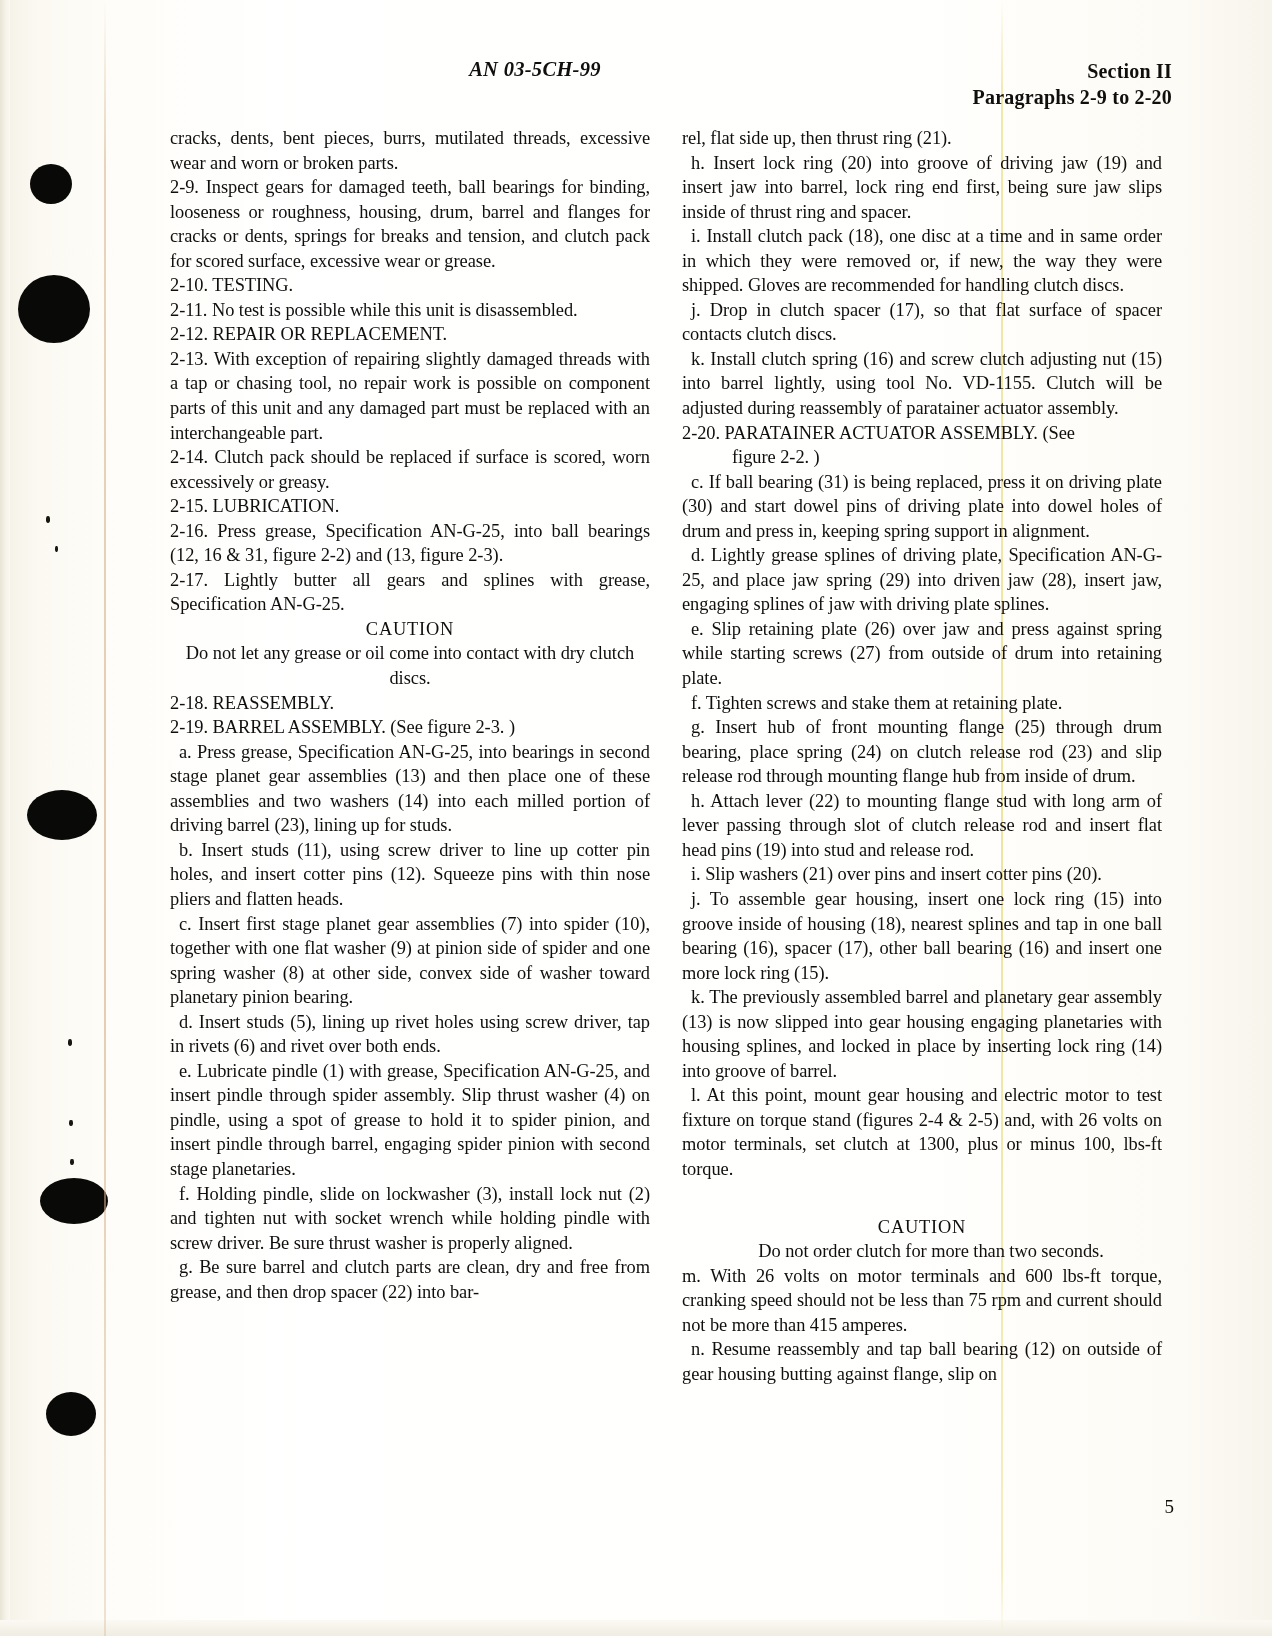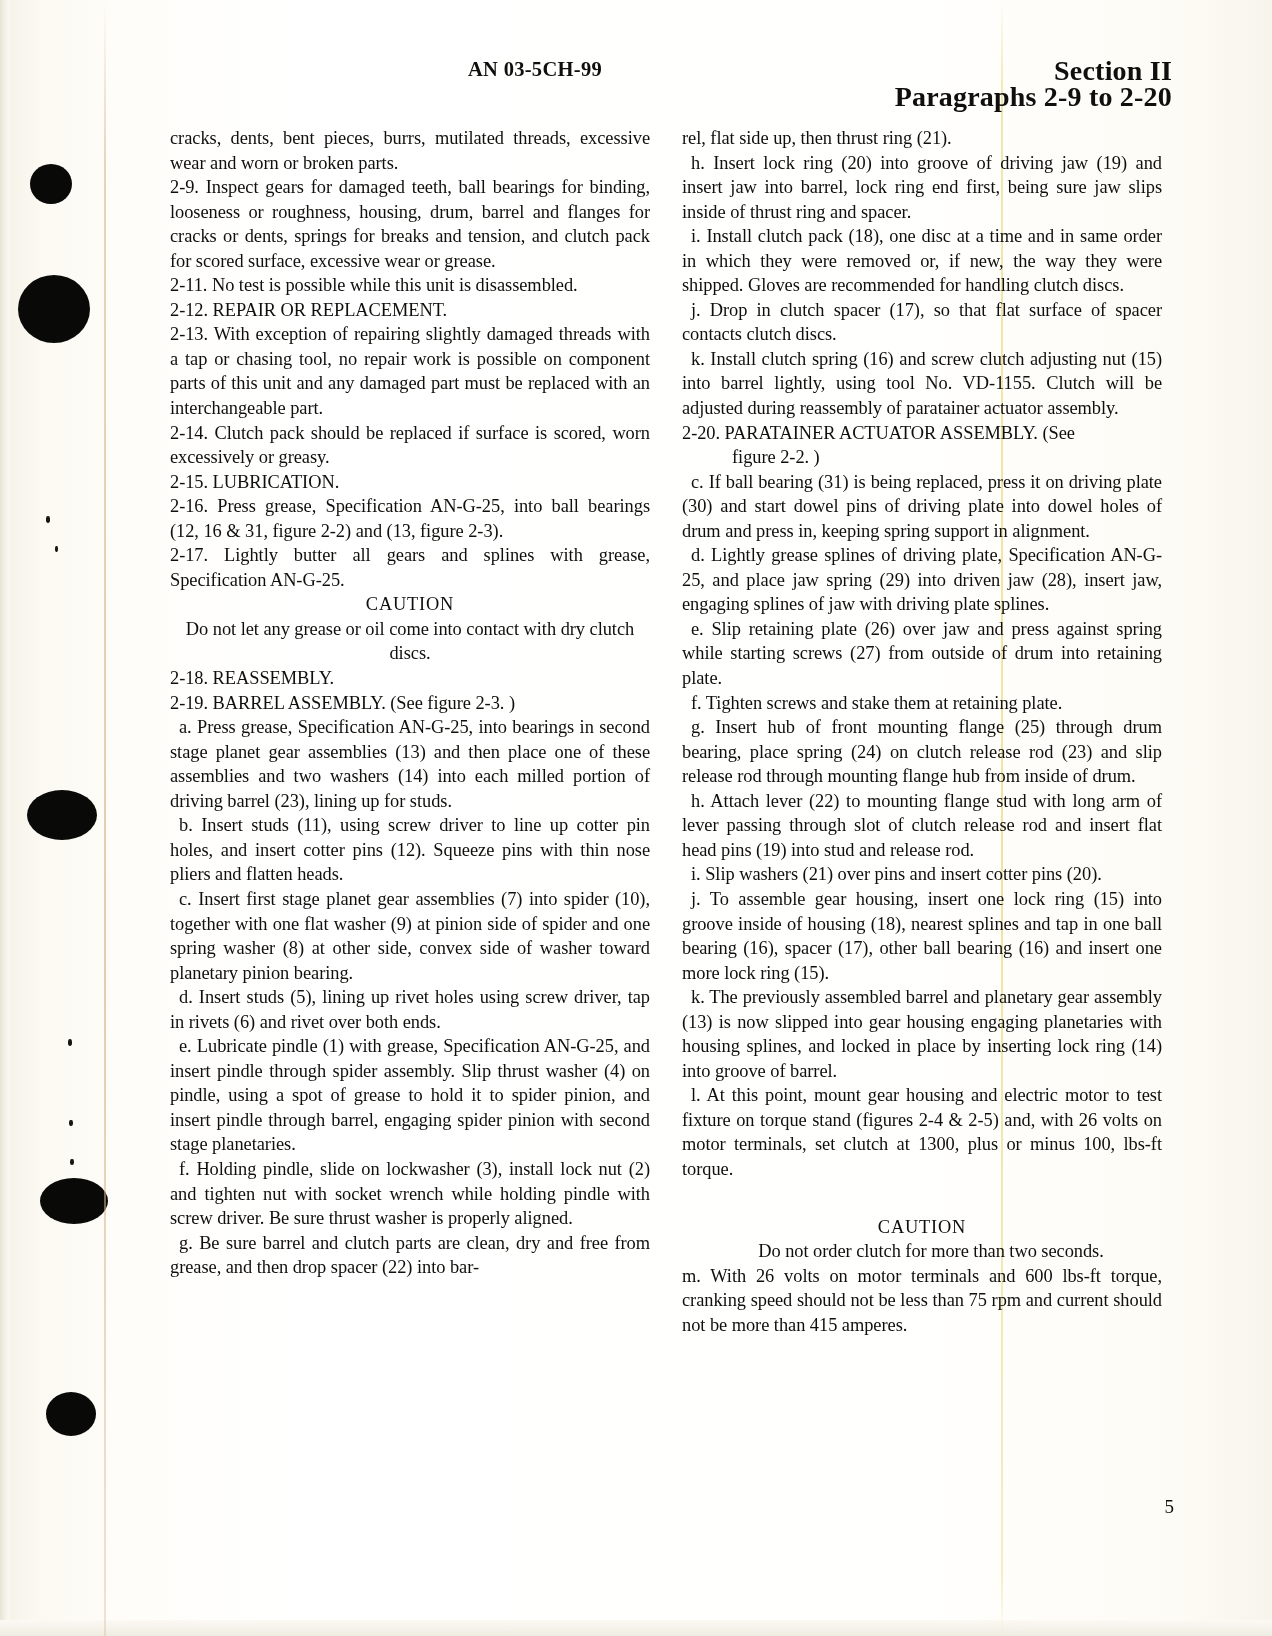--- a/index.html
+++ b/index.html
@@ -88,27 +88,28 @@
     height: 60px;
   }
   .doc-number {
     position: absolute;
     left: 0; top: 0;
     width: 730px;
     text-align: center;
     font-weight: bold;
     font-size: 20.5px;
     letter-spacing: .3px;
+    font-style: italic;
   }
   .header-right {
     position: absolute;
     right: 0; top: 0;
     text-align: right;
     font-weight: bold;
-    font-size: 28px;
+    font-size: 20px;
     line-height: 26px;
     letter-spacing: .2px;
   }
 
   
   .columns {
     position: absolute;
     left: 170px;
     top: 126px;
     width: 1004px;
@@ -190,20 +191,21 @@
       <div>Section II</div>
       <div>Paragraphs 2-9 to 2-20</div>
     </div>
   </div>
 
   <div class="columns">
 
     <div class="col">
       <p class="blk-first">cracks, dents, bent pieces, burrs, mutilated threads, excessive wear and worn or broken parts.</p>
       <p class="blk">2-9.  Inspect gears for damaged teeth, ball bearings for binding, looseness or roughness, housing, drum, barrel and flanges for cracks or dents, springs for breaks and tension, and clutch pack for scored surface, excessive wear or grease.</p>
+      <p class="blk nojust">2-10.  TESTING.</p>
       <p class="blk">2-11.  No test is possible while this unit is disassembled.</p>
       <p class="blk nojust">2-12.  REPAIR OR REPLACEMENT.</p>
       <p class="blk">2-13.  With exception of repairing slightly damaged threads with a tap or chasing tool, no repair work is possible on component parts of this unit and any damaged part must be replaced with an interchangeable part.</p>
       <p class="blk">2-14.  Clutch pack should be replaced if surface is scored, worn excessively or greasy.</p>
       <p class="blk nojust">2-15.  LUBRICATION.</p>
       <p class="blk">2-16.  Press grease, Specification AN-G-25, into ball bearings (12, 16 &amp; 31, figure 2-2) and (13, figure 2-3).</p>
       <p class="blk">2-17.  Lightly butter all gears and splines with grease, Specification AN-G-25.</p>
 
       <p class="caution-title">CAUTION</p>
       <p class="caution-body">Do not let any grease or  oil come into contact with dry clutch discs.</p>
@@ -237,17 +239,18 @@
       <p class="sub">h.  Attach lever (22) to mounting flange stud with long arm of lever passing through slot of clutch release rod and insert flat head pins (19) into stud and release rod.</p>
       <p class="sub">i.  Slip washers (21) over pins and insert cotter pins (20).</p>
       <p class="sub">j.  To assemble gear housing, insert one lock ring (15) into groove inside of housing (18), nearest splines and tap in one ball bearing (16), spacer (17), other ball bearing (16) and insert one more lock ring (15).</p>
       <p class="sub">k.  The previously assembled barrel and planetary gear assembly (13) is now slipped into gear housing engaging planetaries with housing splines, and locked in place by inserting lock ring (14) into groove of barrel.</p>
       <p class="sub">l.  At this point, mount gear housing and electric motor to test fixture on torque stand (figures 2-4 &amp; 2-5) and, with 26 volts on motor terminals, set clutch at 1300, plus or minus 100, lbs-ft torque.</p>
 
       <p class="caution-title tight">CAUTION</p>
       <p class="caution-body centered">Do not order clutch for more  than two seconds.</p>
 
       <p class="blk">m.  With 26 volts on motor terminals and 600 lbs-ft torque, cranking speed should not be less than 75 rpm and current should not be more than 415 amperes.</p>
+      <p class="sub">n.  Resume reassembly and tap ball bearing (12) on outside of gear housing butting against flange, slip on</p>
     </div>
   </div>
 
   <div class="page-number">5</div>
 </div>
 
 </body></html>

